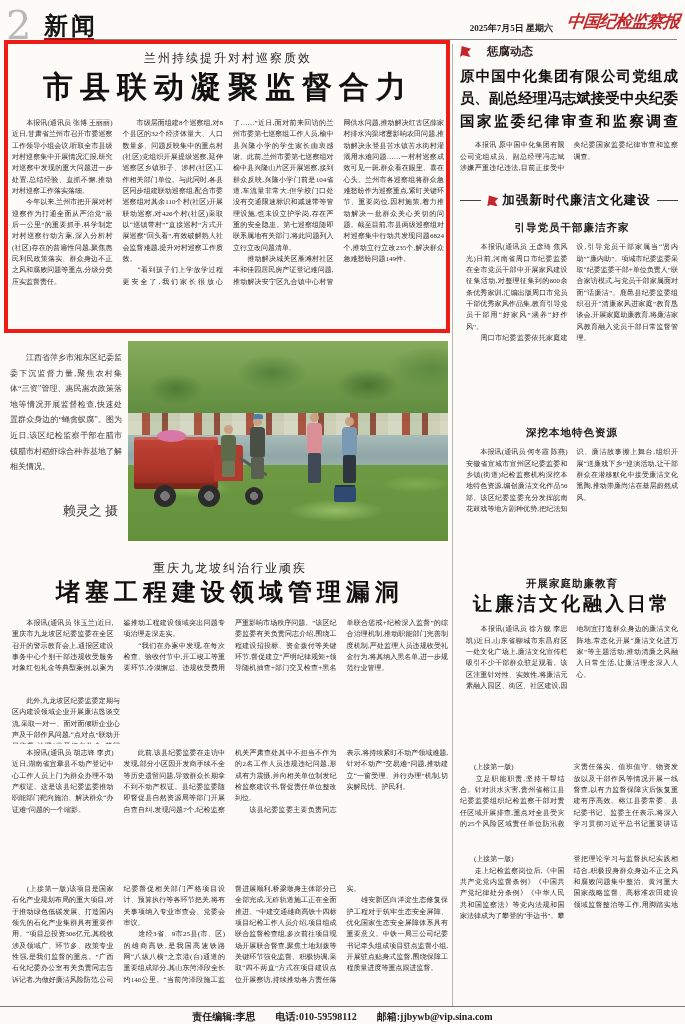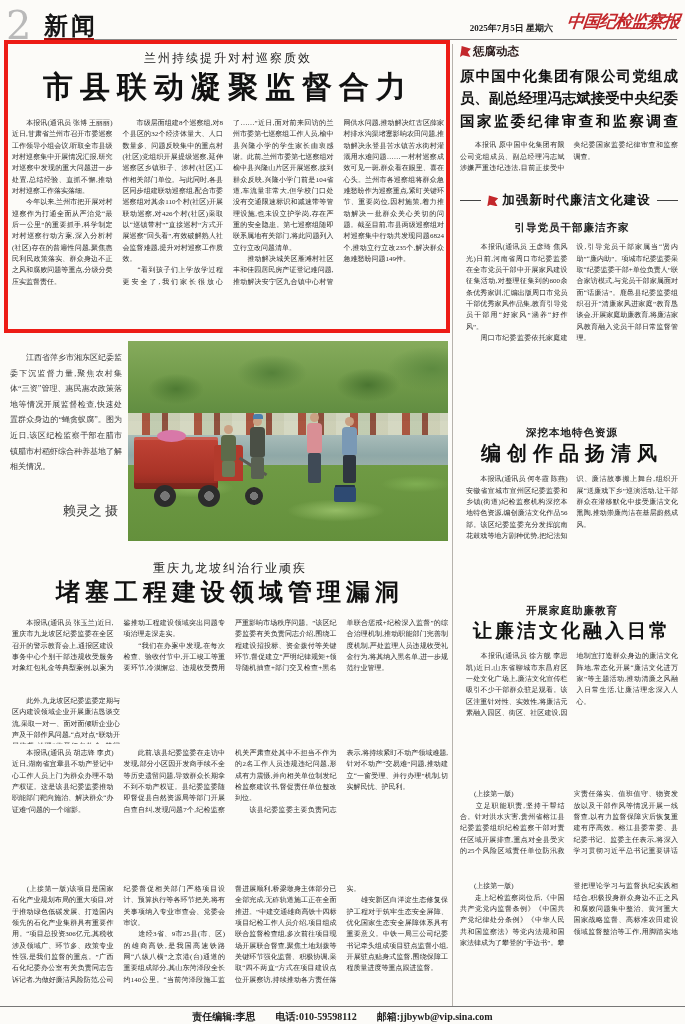--- a/index.html
+++ b/index.html
@@ -80,21 +80,21 @@
   .cq-headline { position:absolute; left:12px; top:576px; width:436px; }
   .cq-body { position:absolute; left:12px; top:618px; width:436px; height:76px; }
   .hn-band { position:absolute; left:12px; top:696px; width:436px; height:48px; display:flex; }
   .hn-band .side { width:108px; }
   .hn-band .mid { flex:1; padding:0 6px; }
   .hn-body { position:absolute; left:12px; top:748px; width:436px; height:116px; }
   .bottom-cont { position:absolute; left:12px; top:884px; width:436px; height:122px; }
   
   .vrule { position:absolute; left:452px; top:44px; width:1px; height:962px; background:#b7b3ad; }
   .rcol { position:absolute; left:460px; top:44px; width:218px; }
-  .sec-label { display:flex; align-items:center; gap:2px; font-size:11.5px; font-weight:bold; color:#2a1a1a; }
+  .sec-label { display:flex; align-items:center; gap:16px; font-size:11.5px; font-weight:bold; color:#2a1a1a; }
   .seal { width:11px; height:11px; background:#c3272b; display:inline-block;
     clip-path:polygon(15% 0, 100% 25%, 70% 55%, 95% 100%, 25% 85%, 0 100%, 10% 45%); }
   .corr-headline { margin-top:6px; font-size:14.5px; font-weight:bold; line-height:1.55; text-align:justify; text-align-last:justify; color:#111; }
   .corr-body { margin-top:8px; height:36px; }
   .banner { margin-top:16px; display:flex; align-items:center; gap:6px; }
   .banner .line { flex:1; height:1px; background:#444; }
   .banner .txt { display:flex; align-items:center; gap:4px; font-size:12.5px; font-weight:bold; letter-spacing:1px; color:#141414; }
   .r-art { margin-top:12px;margin-left:6px; }
   .r-art .bodytxt { margin-top:7px; }
   .r-cont { margin-top:14px; }
@@ -203,21 +203,20 @@
     </div>
 
     <div class="r-art">
       <div class="kicker small">引导党员干部廉洁齐家</div>
       <div class="bodytxt cols2" style="height:172px;">　　本报讯(通讯员 王彦琦 焦风光)日前,河南省周口市纪委监委在全市党员干部中开展家风建设征集活动,对整理征集到的600余条优秀家训,汇编出版周口市党员干部优秀家风作品集,教育引导党员干部用“好家风”涵养“好作风”。
 　　周口市纪委监委依托家庭建设,引导党员干部家属当“贤内助”“廉内助”。项城市纪委监委采取“纪委监委干部+单位负责人”联合家访模式,与党员干部家属面对面“话廉洁”。鹿邑县纪委监委组织召开“清廉家风进家庭”教育恳谈会,开展家庭助廉教育,将廉洁家风教育融入党员干部日常监督管理。</div>
     </div>
 
     <div class="r-art">
       <div class="kicker small">深挖本地特色资源</div>
-      <div class="headline-md" style="font-size:20px; letter-spacing:6px;">编创作品扬清风</div>
       <div class="bodytxt cols2" style="height:118px;">　　本报讯(通讯员 何冬霞 陈燕)安徽省宣城市宣州区纪委监委和乡镇(街道)纪检监察机构深挖本地特色资源,编创廉洁文化作品56部。该区纪委监委充分发挥皖南花鼓戏等地方剧种优势,把纪法知识、廉洁故事搬上舞台,组织开展“送廉戏下乡”巡演活动,让干部群众在潜移默化中接受廉洁文化熏陶,推动崇廉尚洁在基层蔚然成风。</div>
     </div>
 
     <div class="r-art">
       <div class="kicker small">开展家庭助廉教育</div>
       <div class="headline-md" style="font-size:19px; letter-spacing:3px;">让廉洁文化融入日常</div>
       <div class="bodytxt cols2" style="height:124px;">　　本报讯(通讯员 徐方舰 李思凯)近日,山东省聊城市东昌府区一处文化广场上,廉洁文化宣传栏吸引不少干部群众驻足观看。该区注重针对性、实效性,将廉洁元素融入园区、街区、社区建设,因地制宜打造群众身边的廉洁文化阵地,常态化开展“廉洁文化进万家”等主题活动,推动清廉之风融入日常生活,让廉洁理念深入人心。</div>
     </div>
 
     <div class="r-cont bodytxt cols2" style="height:78px;">　　(上接第一版)

